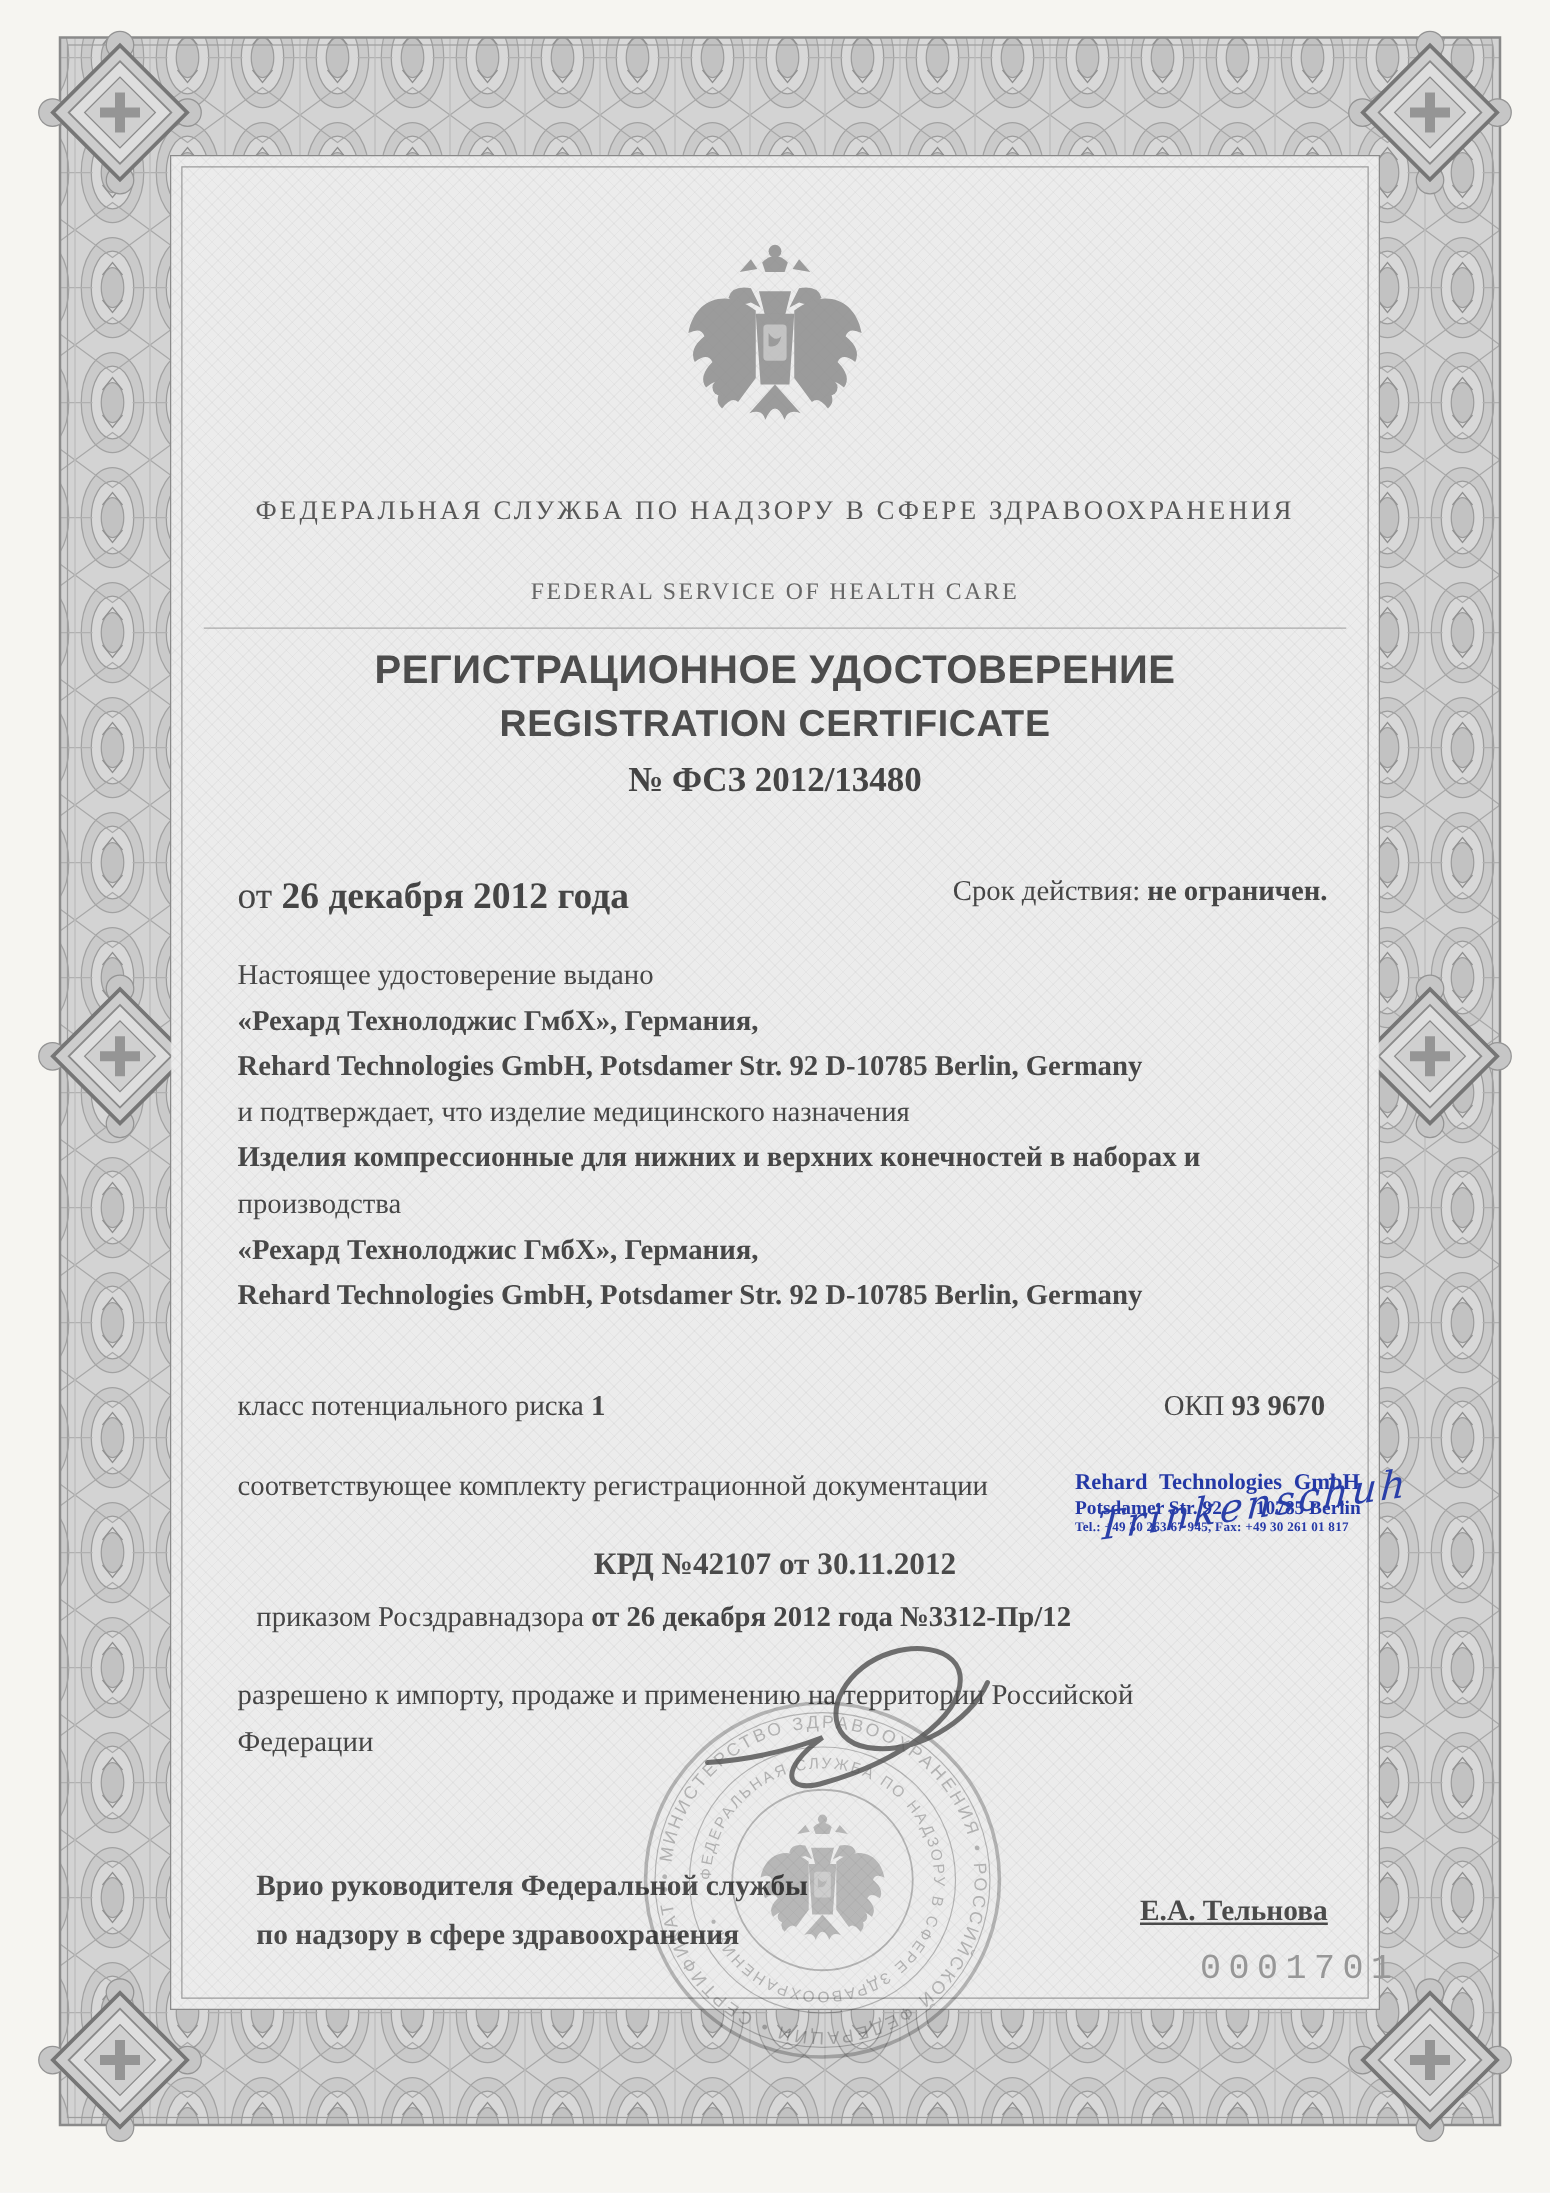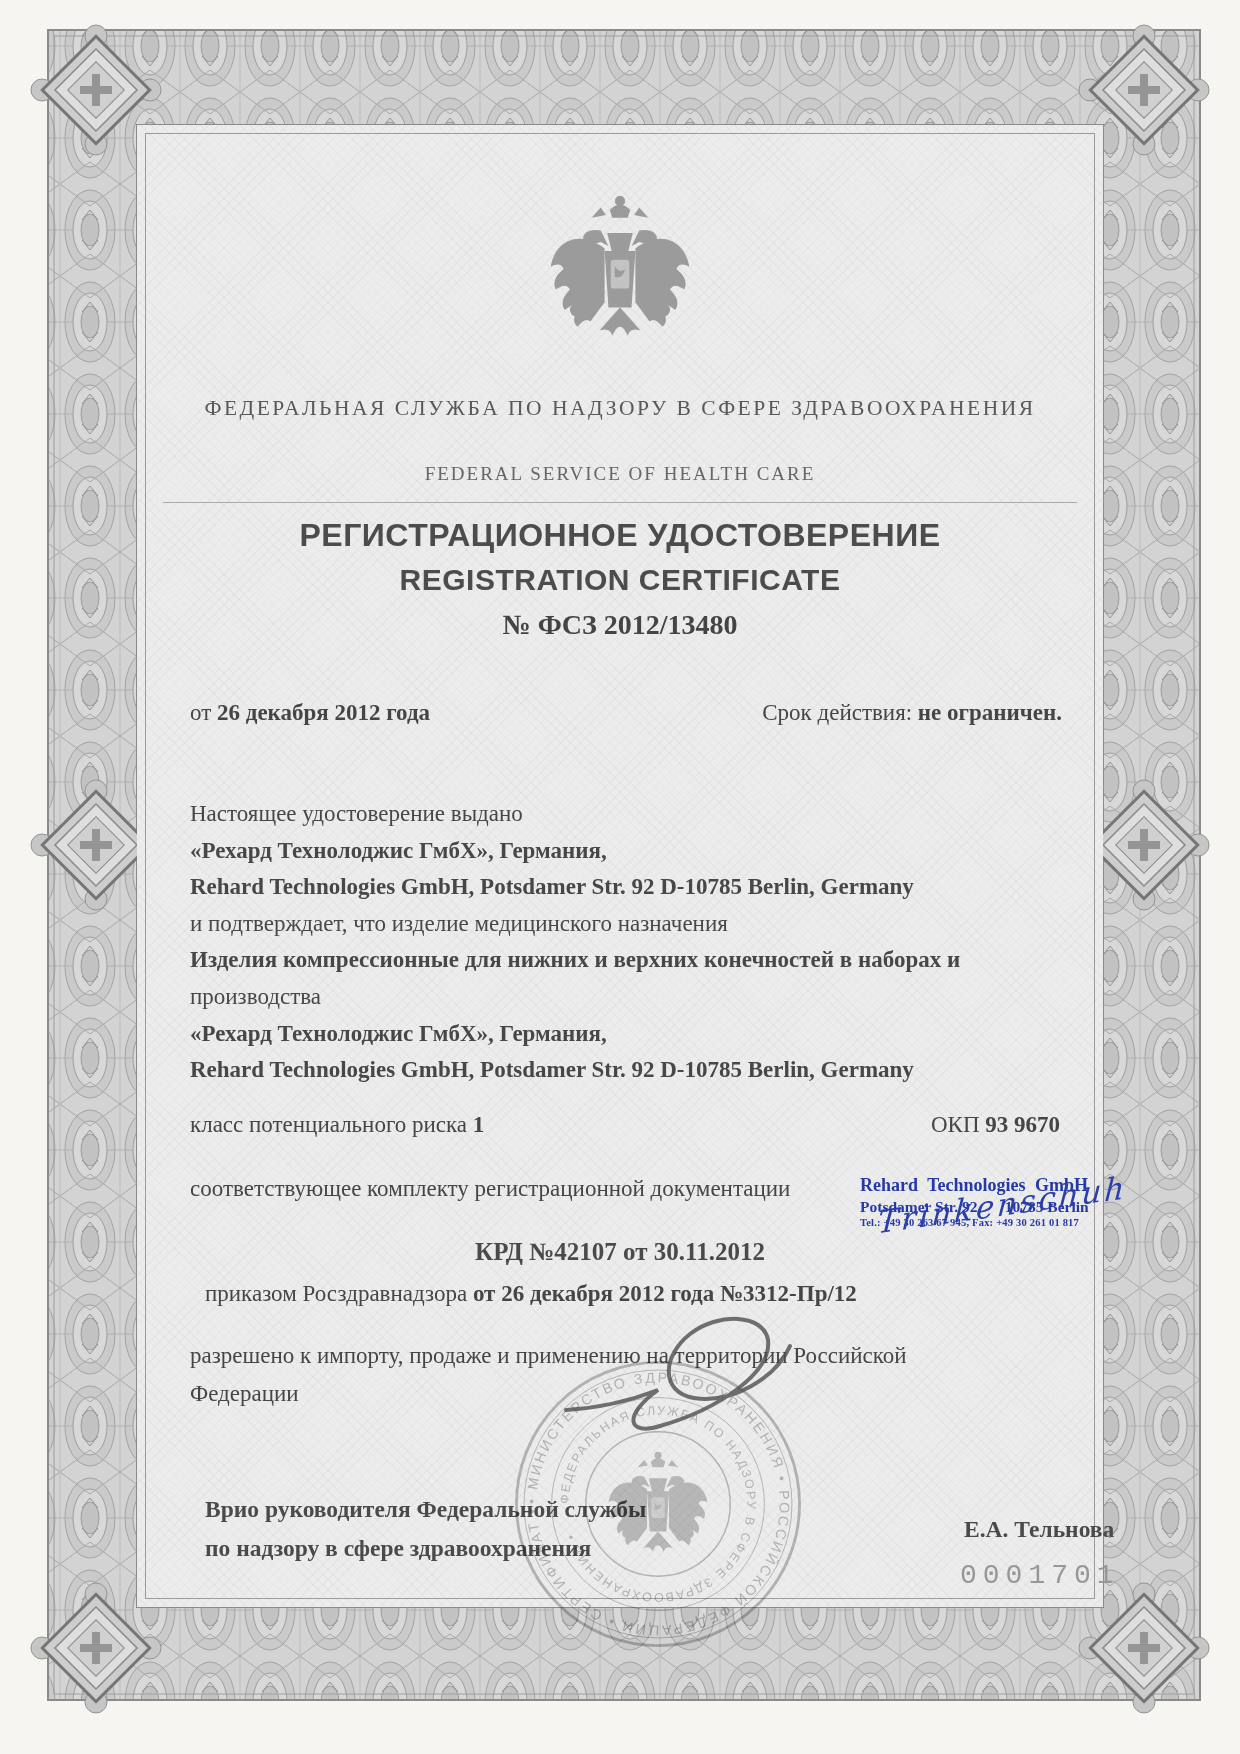--- a/index.html
+++ b/index.html
@@ -22,45 +22,45 @@
   .b{font-weight:bold;}
   .sans{font-family:"Liberation Sans",sans-serif;}
 
   .header-ru{top:396px;font-size:21.5px;letter-spacing:2.5px;color:#585858;}
   .header-en{top:463px;font-size:19px;letter-spacing:2px;color:#666;}
   .divider{top:502px;left:163px;width:914px;border-top:1px solid #aaa;}
   .title-ru{top:517px;font-size:32px;font-weight:bold;color:#4c4c4c;letter-spacing:.5px;}
   .title-en{top:563px;font-size:30px;font-weight:bold;color:#4c4c4c;letter-spacing:.5px;}
   .cert-no{top:609px;font-size:28px;font-weight:bold;color:#444;}
 
-  .date-left{top:700px;left:190px;font-size:23px;}
+  .date-left{top:700px;left:190px;font-size:30px;}
   .date-right{top:700px;right:178px;font-size:23px;text-align:right;}
 
-  .para{top:796px;left:190px;width:870px;font-size:23px;line-height:36.6px;color:#474747;}
+  .para{top:762px;left:190px;width:870px;font-size:23px;line-height:36.6px;color:#474747;}
 
   .risk-left{top:1112px;left:190px;font-size:23px;}
   .okp-right{top:1112px;right:180px;font-size:23px;text-align:right;}
   .docs-line{top:1152px;left:190px;font-size:23px;margin-top:24px;}
 
   .bluestamp{top:1138px;left:860px;width:250px;color:#2438a6;font-family:"Liberation Serif",serif;line-height:1.25;margin-top:36px;}
   .bluestamp .l1{font-size:18px;font-weight:bold;word-spacing:5px;}
   .bluestamp .l2{font-size:15.5px;font-weight:bold;white-space:pre;}
   .bluestamp .l3{font-size:10.5px;font-weight:bold;letter-spacing:.2px;}
   .handsig{top:1204px;left:878px;font-size:31px;font-style:italic;color:#2a3fa8;
     font-family:"DejaVu Serif",serif;letter-spacing:3px;
     transform:rotate(-8deg) skewX(-12deg);transform-origin:left center;}
 
   .krd{top:1238px;font-size:25px;font-weight:bold;color:#4a4a4a;}
   .prikaz{top:1281px;left:205px;font-size:23px;}
   .permit1{top:1343px;left:190px;font-size:23px;}
   .permit2{top:1381px;left:190px;font-size:23px;}
 
   .vrio1{top:1496px;left:205px;font-size:23.5px;font-weight:bold;color:#4a4a4a;}
   .vrio2{top:1535px;left:205px;font-size:23.5px;font-weight:bold;color:#4a4a4a;}
-  .signame{top:1516px;left:964px;font-size:23.5px;font-weight:bold;color:#4a4a4a;}
+  .signame{top:1516px;left:912px;font-size:23.5px;font-weight:bold;color:#4a4a4a;text-decoration:underline;}
 
   .serial{top:1560px;left:960px;font-size:28px;font-family:"Liberation Mono",monospace;
     color:#979797;letter-spacing:6px;}
 
   svg.emblem{position:absolute;left:543px;top:192px;width:154px;height:154px;opacity:.85;}
   svg.offstamp{position:absolute;left:506px;top:1352px;width:304px;height:304px;mix-blend-mode:multiply;}
   svg.scribble{position:absolute;left:560px;top:1288px;width:260px;height:150px;}
 </style>
 </head>
 <body>

